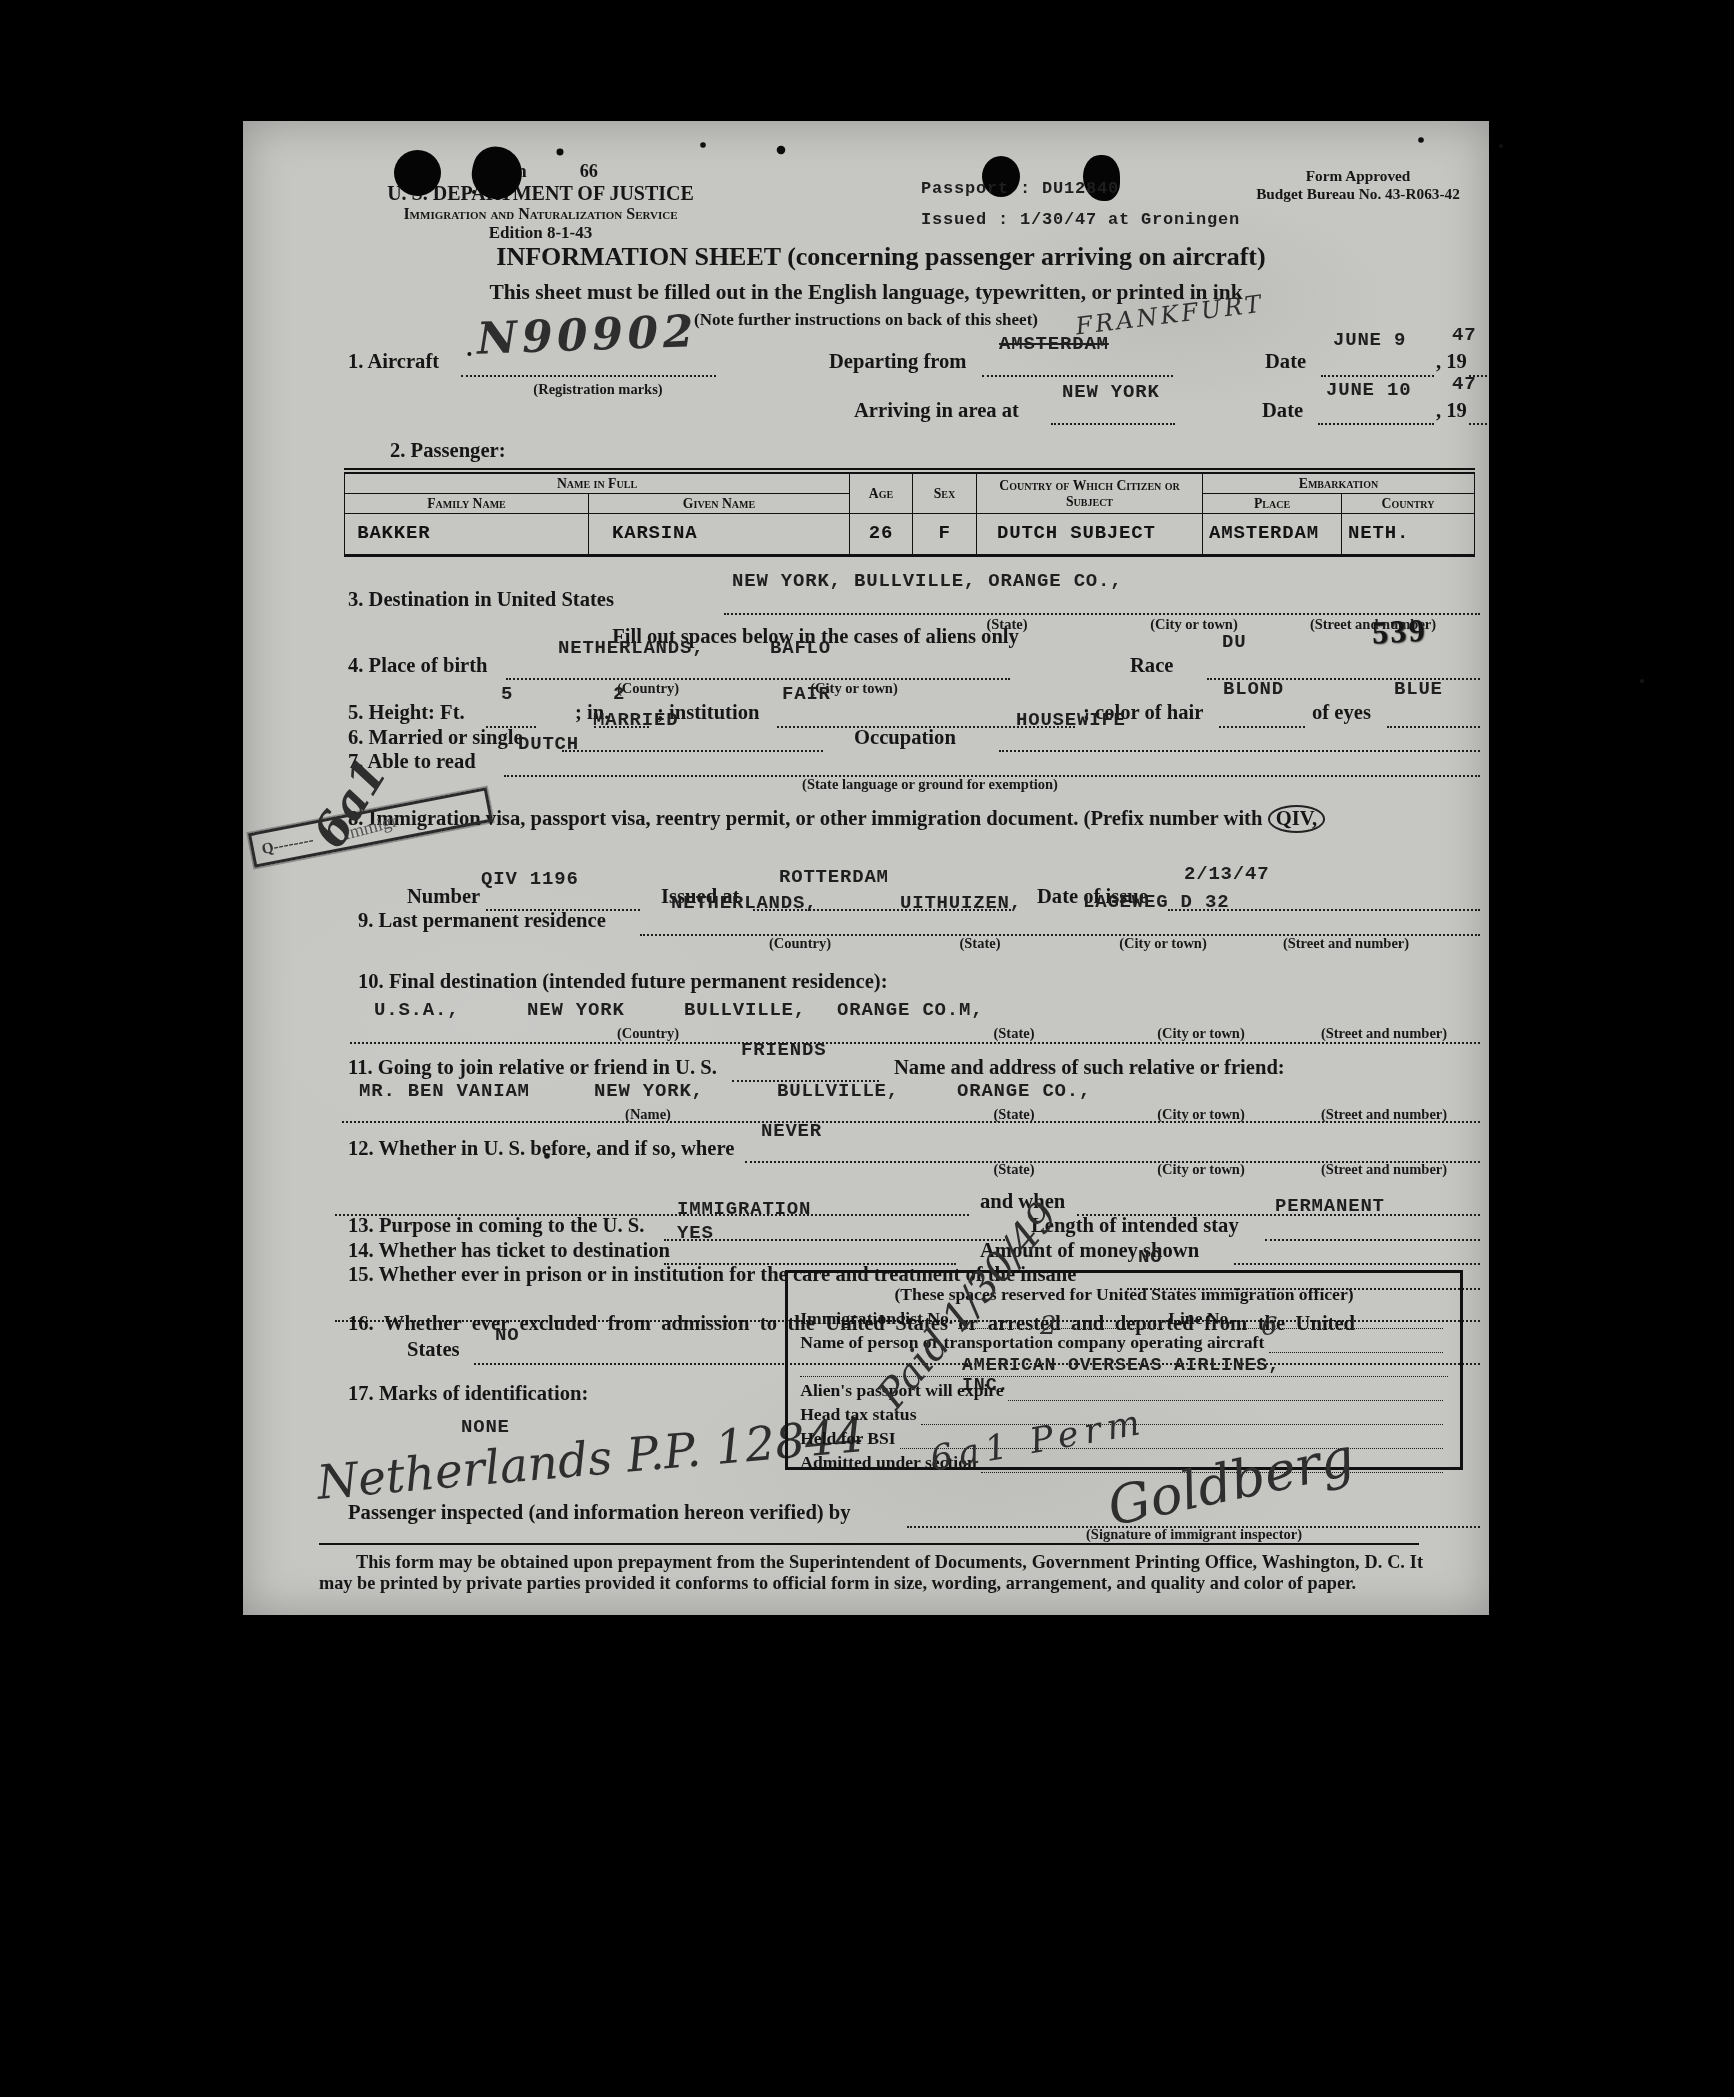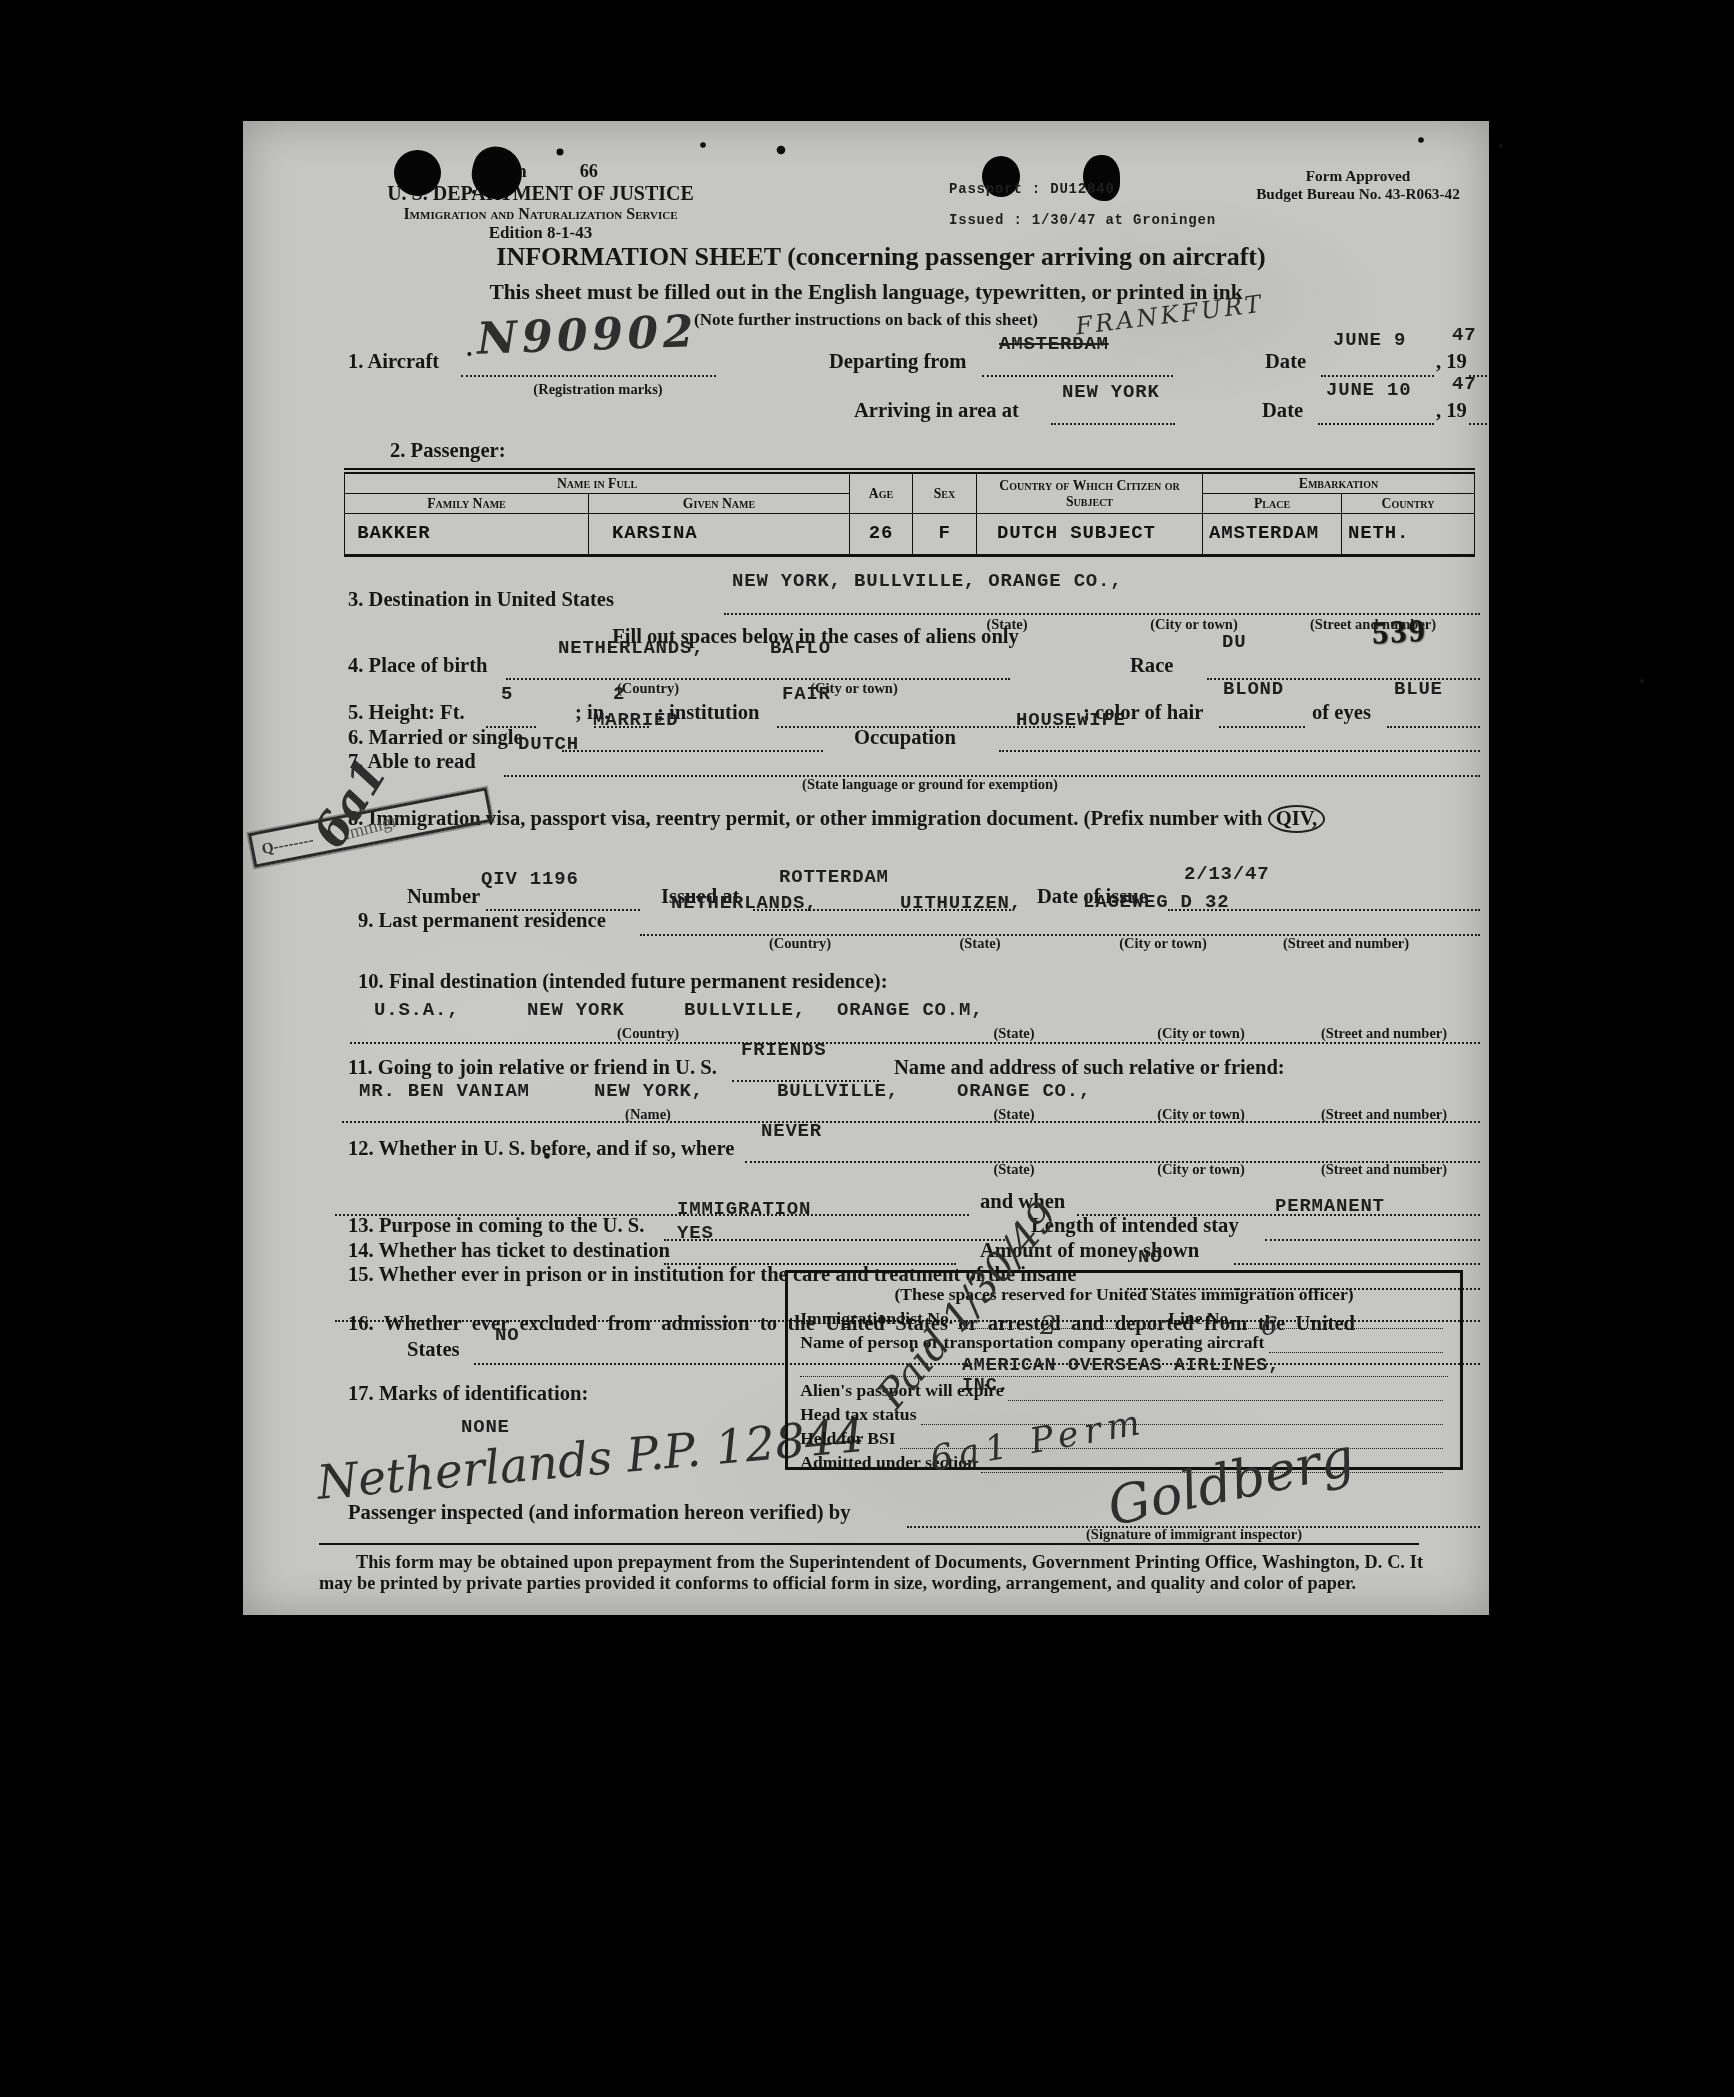--- a/index.html
+++ b/index.html
@@ -56,21 +56,21 @@
     <div class="print" style="font-size:20px;">U. S. DEPARTMENT OF JUSTICE</div>
     <div class="print" style="font-size:16px;font-variant:small-caps;">Immigration and Naturalization Service</div>
     <div class="print" style="font-size:17px;">Edition 8-1-43</div>
   </div>
 
   <div class="punch" style="left:151px;top:29px;width:47px;height:46px;"></div>
   <div class="punch" style="left:229px;top:26px;width:50px;height:52px;transform:rotate(12deg);border-radius:46% 54% 50% 50%;"></div>
   <div class="punch" style="left:739px;top:35px;width:38px;height:41px;"></div>
   <div class="punch" style="left:840px;top:34px;width:37px;height:46px;border-radius:50% 50% 42% 58%;"></div>
 
-  <div class="pos typed" style="left:706px;top:53px;line-height:30.5px;font-size:14px;">
+  <div class="pos typed" style="left:678px;top:53px;line-height:30.5px;font-size:17px;">
     <div>Passport : DU12840</div>
     <div>Issued   : 1/30/47 at Groningen</div>
   </div>
 
   <div class="pos center print" style="left:985px;top:46px;width:260px;font-size:15.3px;line-height:18.3px;white-space:normal;">
     <div>Form Approved</div>
     <div>Budget Bureau No. 43-R063-42</div>
   </div>
 
   <div class="pos center print" style="left:0;top:121px;width:1246px;font-size:26px;padding-left:15px;">INFORMATION SHEET (concerning passenger arriving on aircraft)</div>

